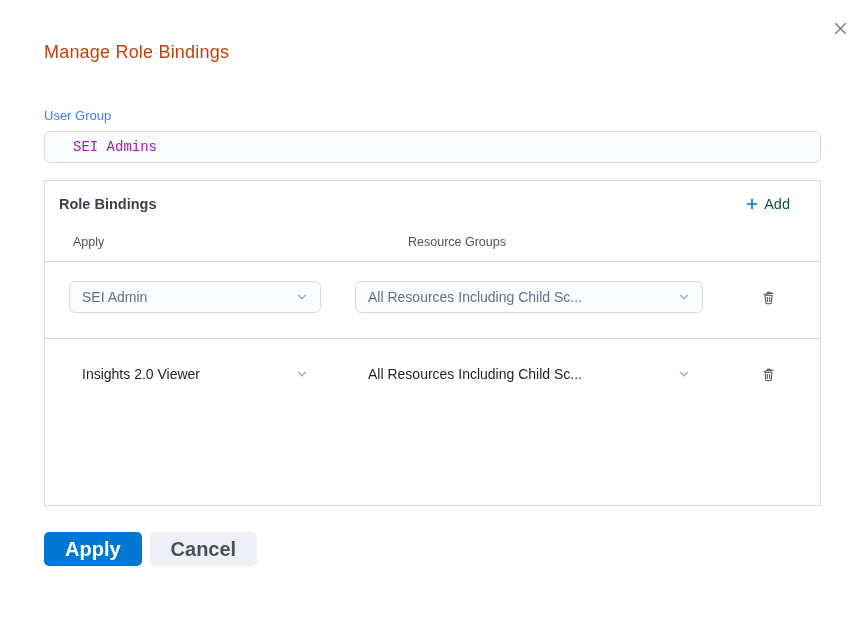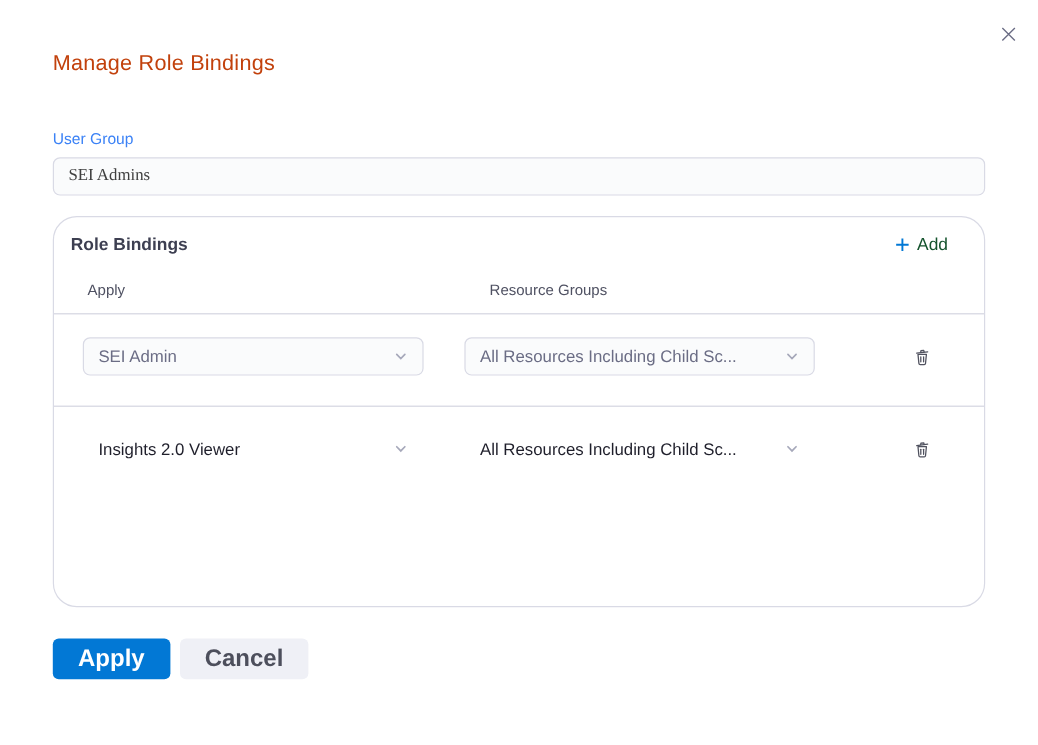--- a/index.html
+++ b/index.html
@@ -27,30 +27,30 @@
   .field-label {
     margin-top: 45px;
     font-size: 13px;
     color: #3b82f6;
   }
   .text-input {
     margin-top: 8px;
     width: 100%; height: 32px;
     border: 1px solid #d9dae5; border-radius: 6px;
     background: #fafbfc;
-    color: #404040; font-size: 14px;
-    padding: 0 12px;
-    font-family: Liberation Serif, serif;
+    color: #a21caf; font-size: 14px;
+    padding: 0 28px;
+    font-family: Liberation Mono, monospace;
     outline: none;
   }
   .card {
     margin-top: 17px;
     height: 326px;
     border: 1px solid #d9dae5;
-    border-radius: 20px;
+    border-radius: 0;
     background: #ffffff;
   }
   .card-header {
     display: flex; justify-content: space-between; align-items: center;
     padding: 15px 30px 0 14px;
   }
   .card-title {
     font-size: 14.5px; font-weight: 600; color: #3d3f51;
   }
   .add-btn {
@@ -69,30 +69,30 @@
   .col-headers .c1 { width: 335px; }
   .divider {
     border: none; border-top: 1px solid #d4d5e0;
     margin: 12px 0 0 0;
   }
   .row {
     display: flex; align-items: center;
     padding: 19px 40px 13px 24px;
   }
   .select {
-    width: 284px; height: 32px;
+    width: 252px; height: 32px;
     border: 1px solid #d9dae5; border-radius: 6px;
     background: #fafbfc;
     display: flex; align-items: center; justify-content: space-between;
     padding: 0 12px;
     font-size: 14px; color: #6b6d85;
     cursor: pointer;
   }
   .select .sel-text { white-space: nowrap; overflow: hidden; }
-  .select.resource { width: 292px; margin-left: 34px; gap: 21px; }
+  .select.resource { width: 348px; margin-left: 34px; gap: 21px; }
   .select.plain {
     border-color: transparent; background: transparent;
     color: #1f1f2b;
   }
   .trash-btn {
     margin-left: auto;
     width: 24px; height: 24px;
     display: flex; align-items: center; justify-content: center;
     background: none; border: none; padding: 0; cursor: pointer;
   }

